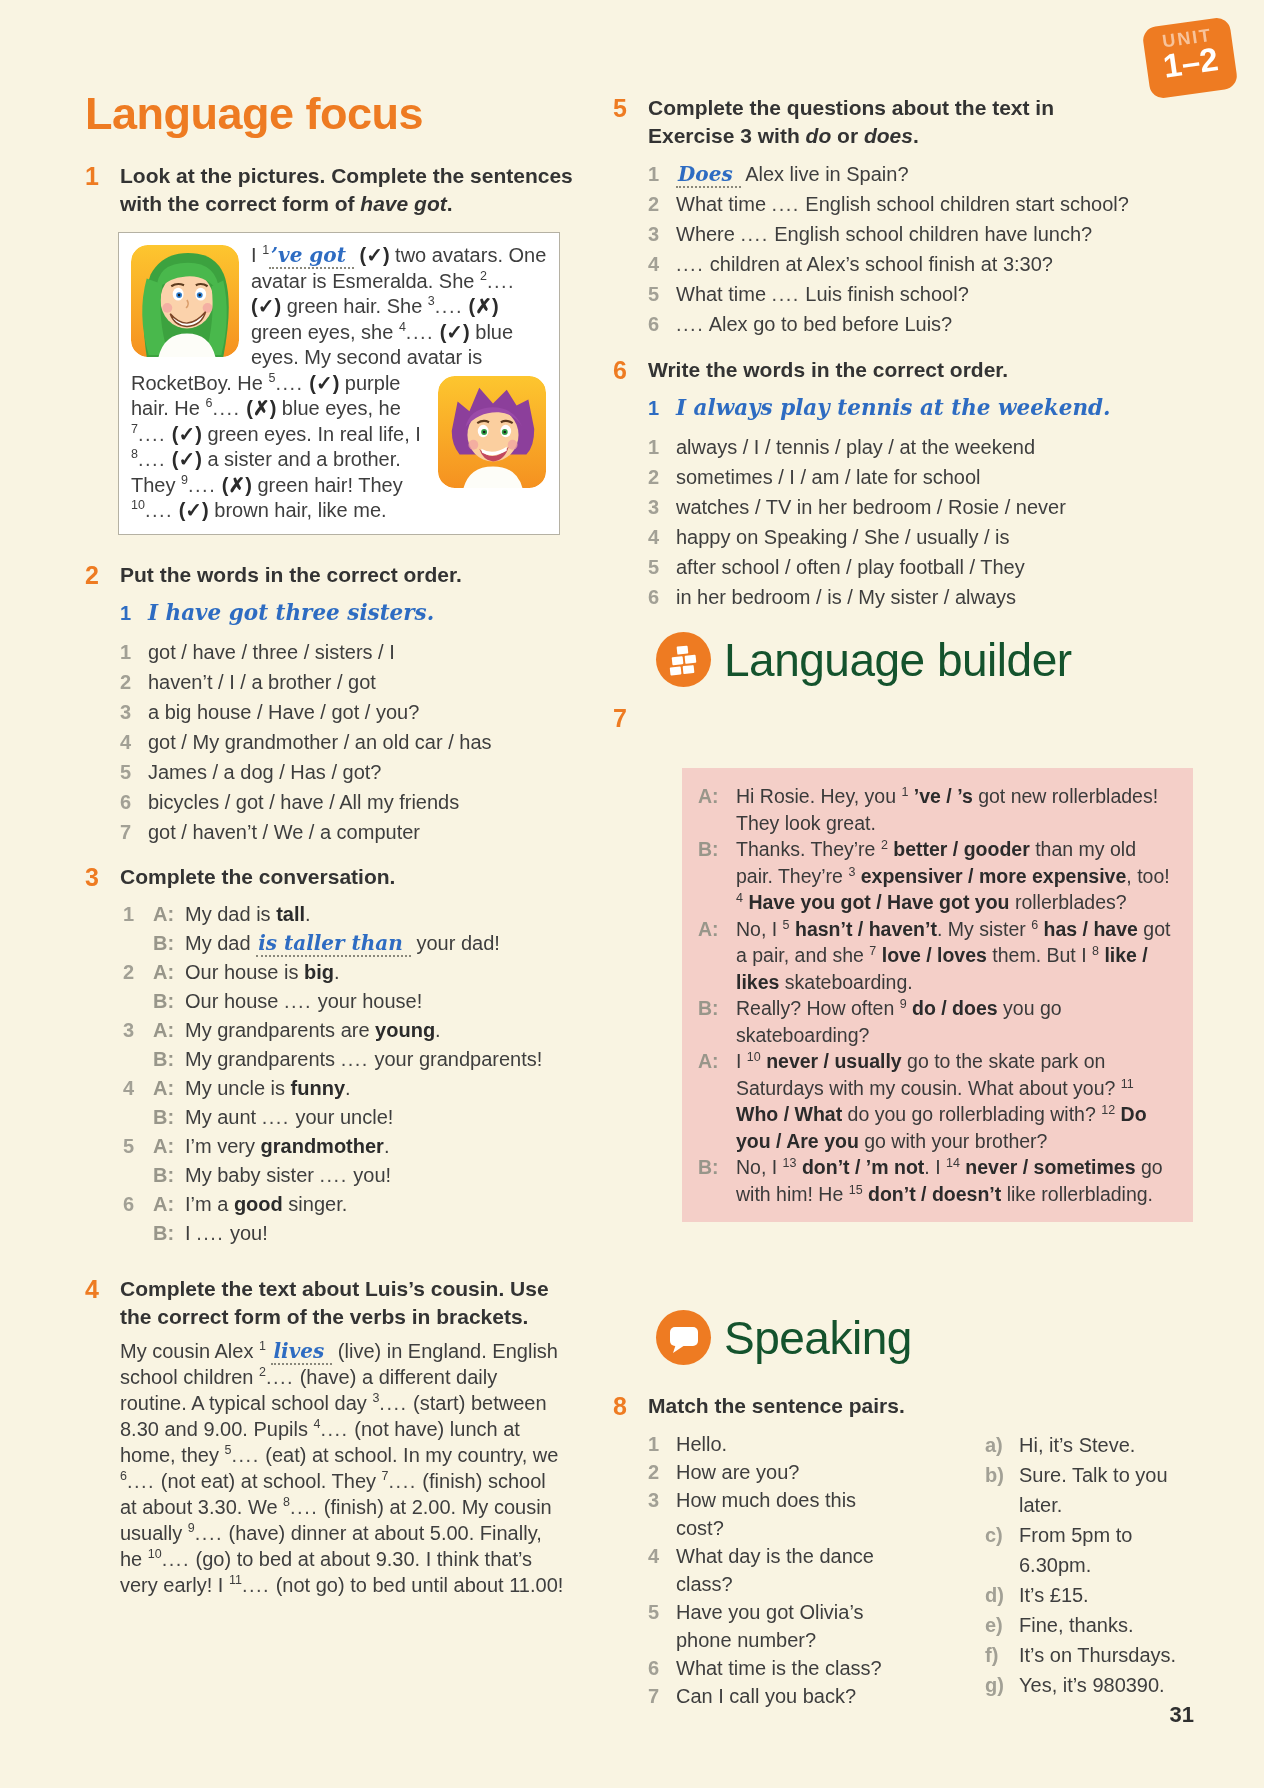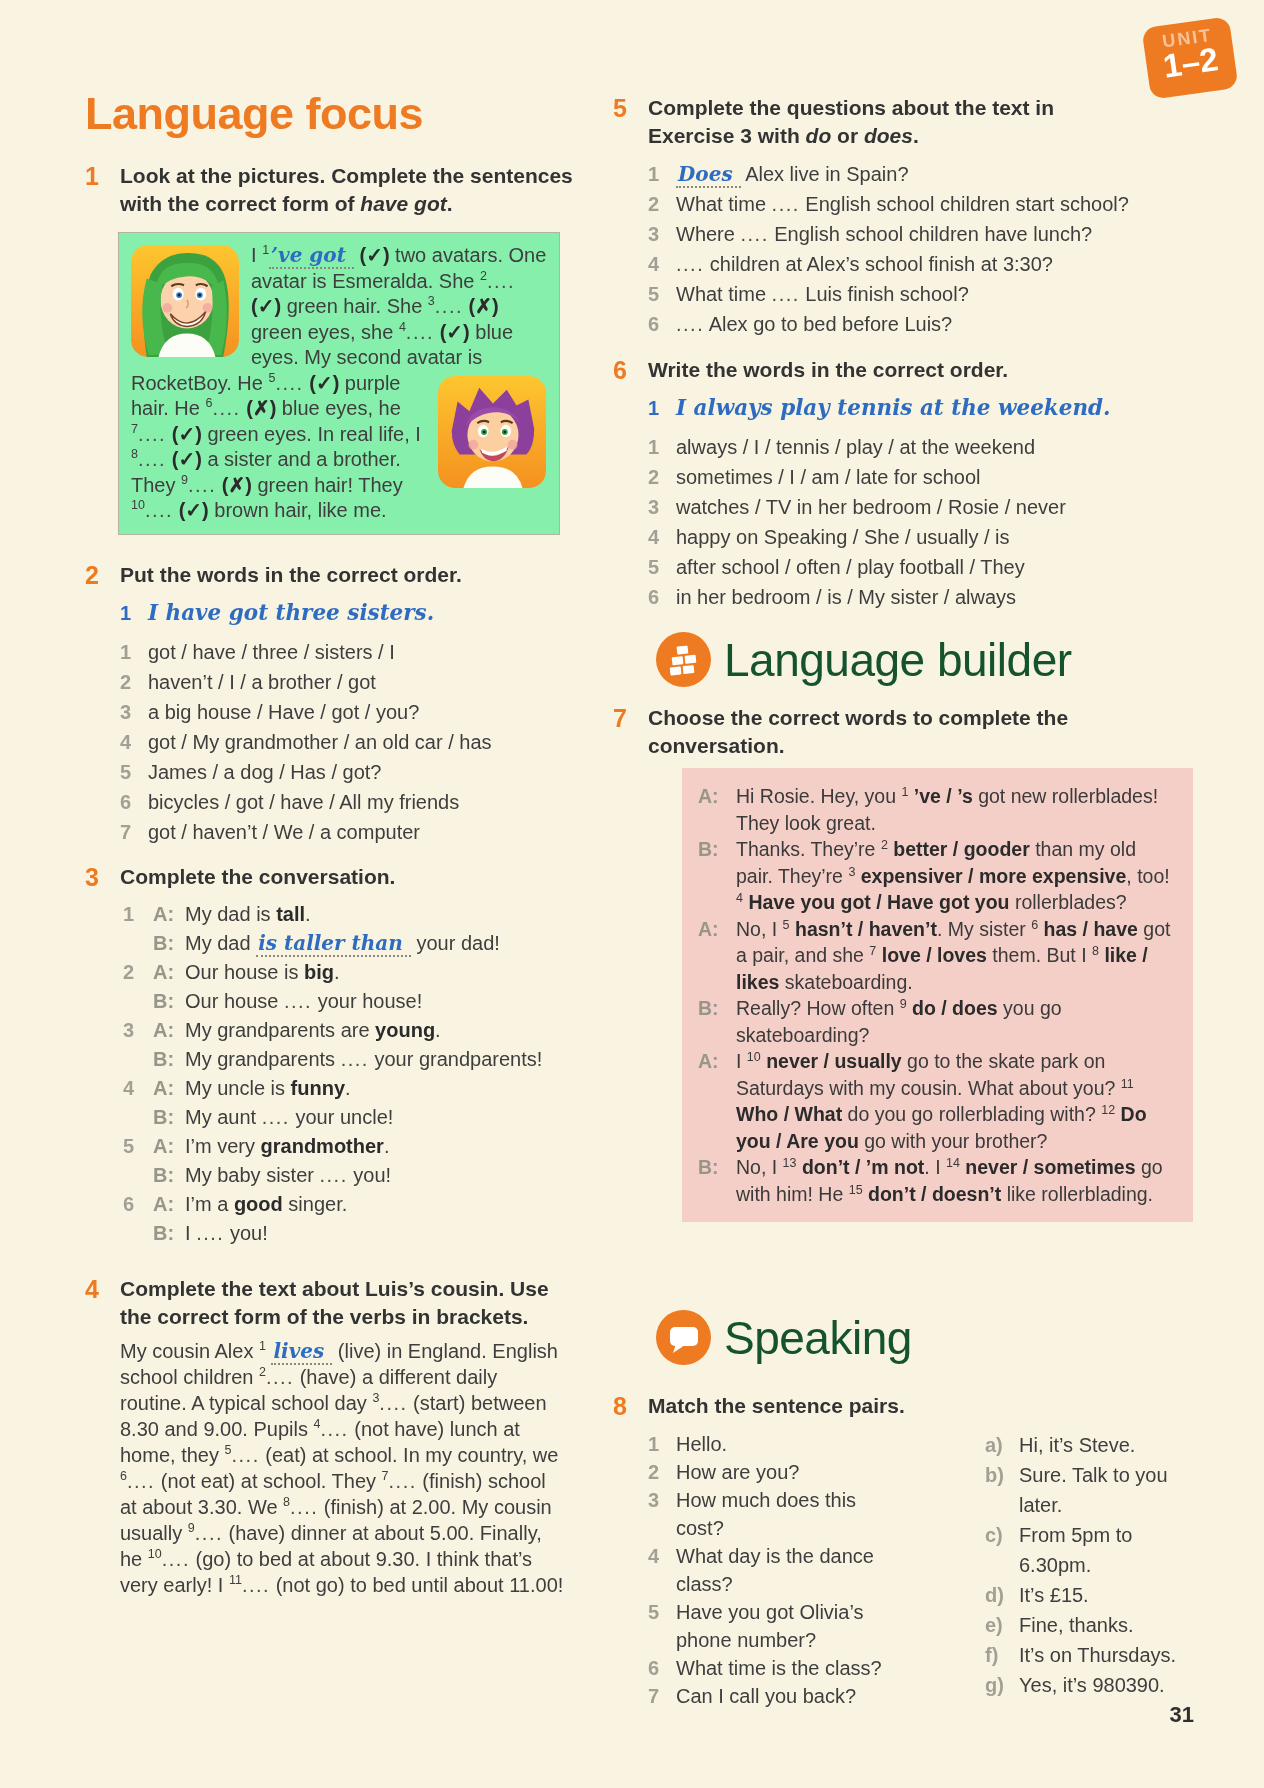--- a/index.html
+++ b/index.html
@@ -36,21 +36,21 @@
   .dots{letter-spacing:1.5px;color:#4a4a4a;}
   .ans{font-family:"DejaVu Serif",serif;font-style:italic;font-weight:700;color:#2e6cc2;}
   .ans-u{border-bottom:2px dotted #8a887b;padding:0 8px 0 2px;}
   .mark{font-weight:700;color:#2b2b2b;}
   .b{font-weight:700;color:#2b2b2b;}
   .i{font-style:italic;}
 
   
   .picbox{
     position:absolute;left:118px;top:232px;width:416px;min-height:256px;
-    background:#86efac;border:1px solid #b5b1a3;padding:10px 12px;
+    background:#ffffff;border:1px solid #b5b1a3;padding:10px 12px;
     font-size:20px;line-height:25.5px;color:#3e3e3e;
   }
   .av-l{float:left;width:108px;height:112px;margin:2px 12px 3px 0;}
   .av-r{float:right;width:110px;height:112px;margin:5px 0 2px 10px;}
 
   
   .conv-row{display:flex;font-size:20px;line-height:29px;}
   .cv-n{flex:none;width:30px;font-weight:700;color:#a2a095;}
   .cv-s{flex:none;width:32px;font-weight:700;color:#98968a;}
 
@@ -360,21 +360,20 @@
           <rect x="15" y="23" width="11" height="8" rx="1"></rect>
         </g>
       </svg>
     </span>
     <span class="sect-title">Language builder</span>
   </div>
 
   <section class="ex" style="left:613px;top:704px;width:582px;">
     <div class="ex-head">
       <span class="ex-num">7</span>
-      <h2 class="ex-title" style="width:432px;"><span>Choose the correct words to complete the conversation.</span></h2>
     </div>
   </section>
 
   <div class="pinkbox">
       <div class="dlg">
         <span class="dlg-s">A:</span>
         <span class="dlg-t"><span>Hi Rosie. Hey, you </span><span class="sup">1</span><span> </span><span class="b">’ve / ’s</span><span> got new rollerblades! They look great.</span></span>
       </div>
       <div class="dlg">
         <span class="dlg-s">B:</span>

